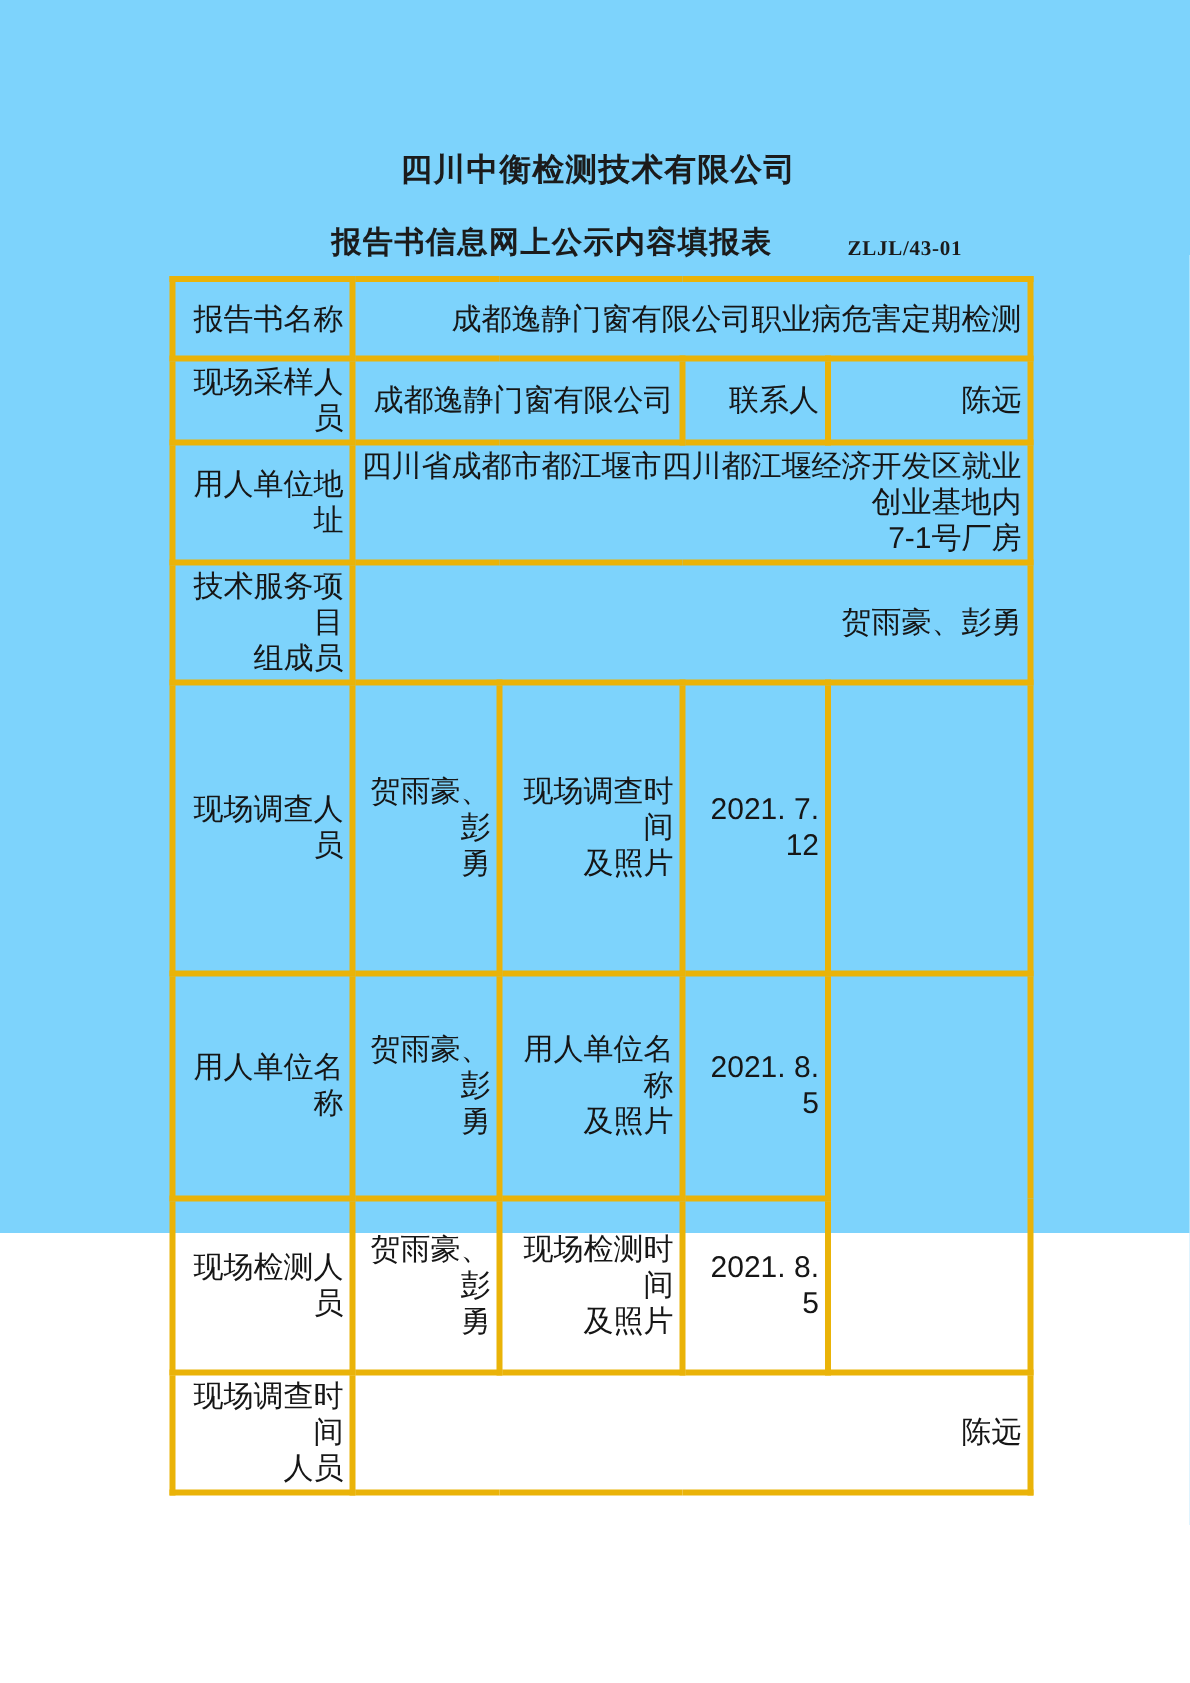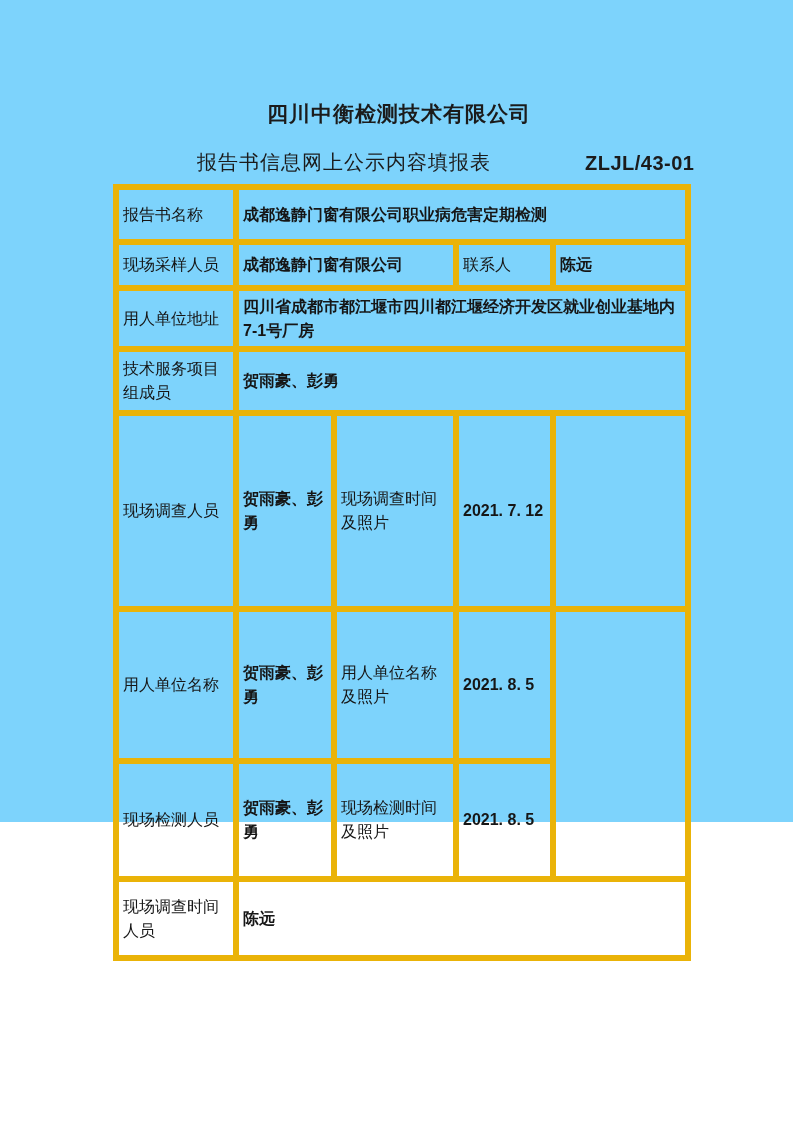--- a/index.html
+++ b/index.html
@@ -33,55 +33,56 @@
     text-align: center;
     letter-spacing: 1px;
   }
   .subtitle-row {
     position: relative;
     margin-top: 21px;
     height: 28px;
   }
   .form-title {
     position: absolute;
-    left: 84px;
+    left: 108px;
     top: 0;
     margin: 0;
     font-size: 20px;
     line-height: 28px;
-    font-weight: normal;
+    font-weight: bold;
     letter-spacing: 1px;
     white-space: nowrap;
   }
   .doc-code {
     position: absolute;
-    left: 472px;
+    left: 452px;
     bottom: 1px;
-    font-size: 20px;
+    font-size: 14px;
     font-weight: bold;
     letter-spacing: 0.5px;
     white-space: nowrap;
+    font-family: Liberation Serif, serif;
   }
   table.report-table {
     margin-top: 8px;
     border-collapse: collapse;
     table-layout: fixed;
     width: 572px;
   }
   table.report-table td {
-    border: 6px solid #eab308;
-    text-align: left;
+    border: 4px solid #eab308;
+    text-align: right;
     vertical-align: middle;
-    font-size: 16px;
+    font-size: 20px;
     line-height: 24px;
     padding: 2px 4px;
     color: #161616;
     overflow: hidden;
   }
-  .val { font-weight: bold; }
+  .val { font-weight: normal; }
   .lbl { font-weight: normal; }
   .pre { white-space: pre-line; }
   tr.h1 td { height: 45px; }
   tr.h2 td { height: 36px; }
   tr.h3 td { height: 51px; }
   tr.h4 td { height: 54px; }
   tr.h5 td { height: 186px; }
   tr.h6 td { height: 142px; }
   tr.h7 td { height: 108px; }
   tr.h8 td { height: 69px; }

